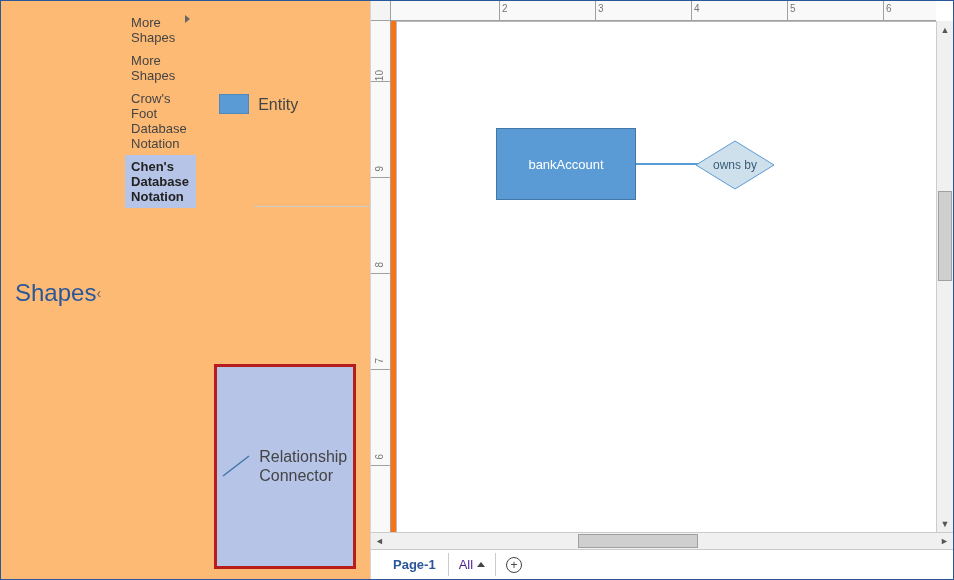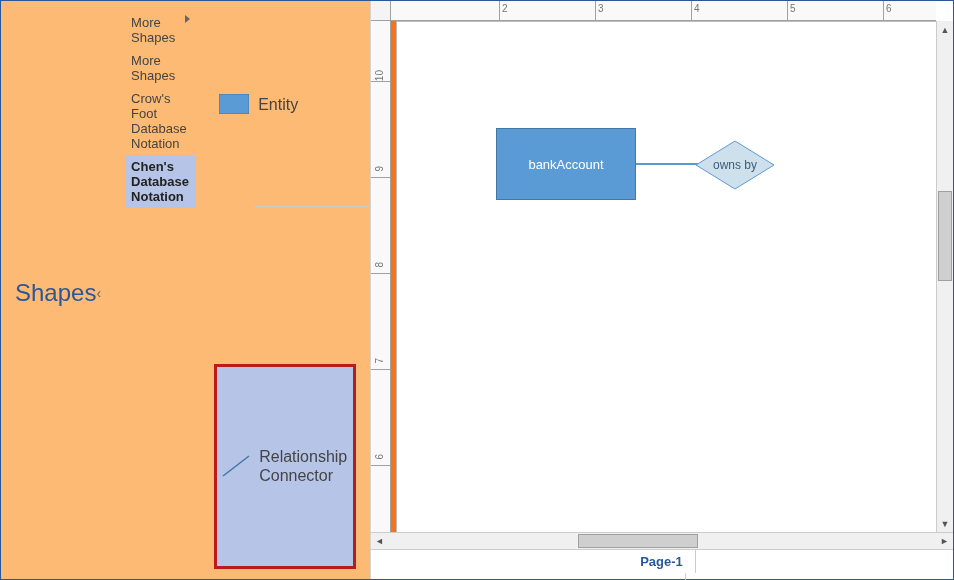--- a/index.html
+++ b/index.html
@@ -233,21 +233,20 @@
   
   .page-tabs {
     grid-column: 1 / span 3;
     height:30px;
     border-top:1px solid #ccc;
     display:flex; align-items:center;
     padding: 0 10px;
     gap: 0;
     font-size:13px;
     background:#fff;
-    flex-direction:column;
   }
   .page-tab {
     padding: 4px 12px;
     color:#2a579a;
     font-weight:600;
     border-right:1px solid #ccc;
     cursor:pointer;
   }
   .all-btn {
     padding:4px 10px;

